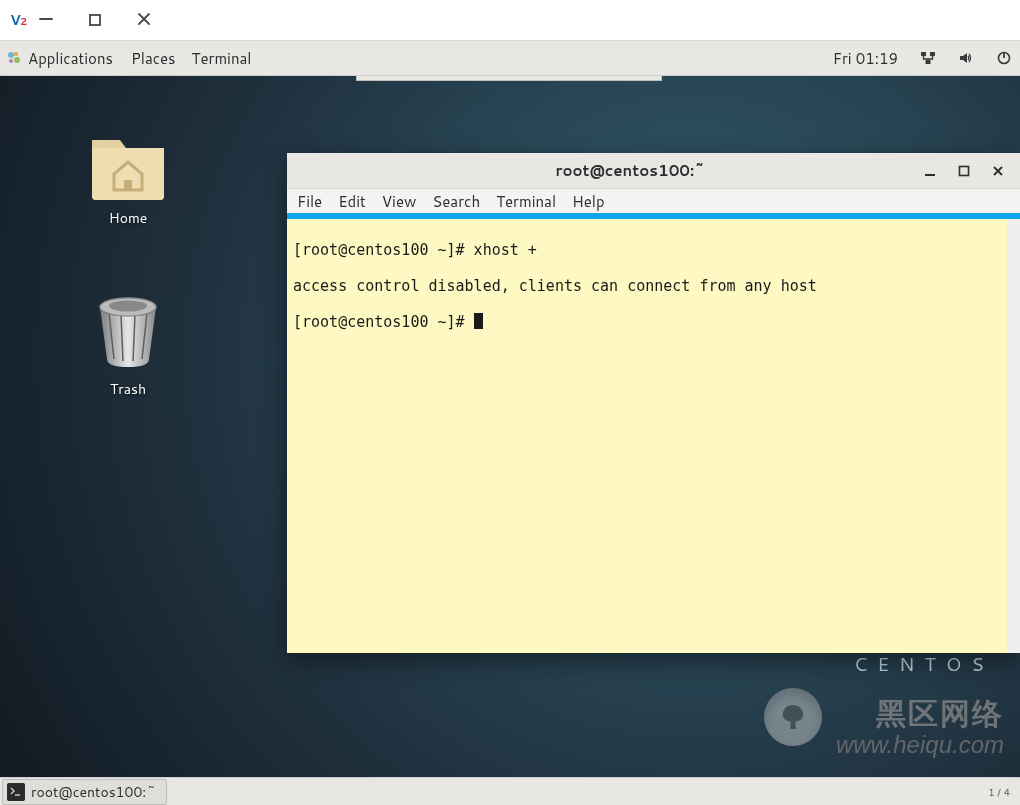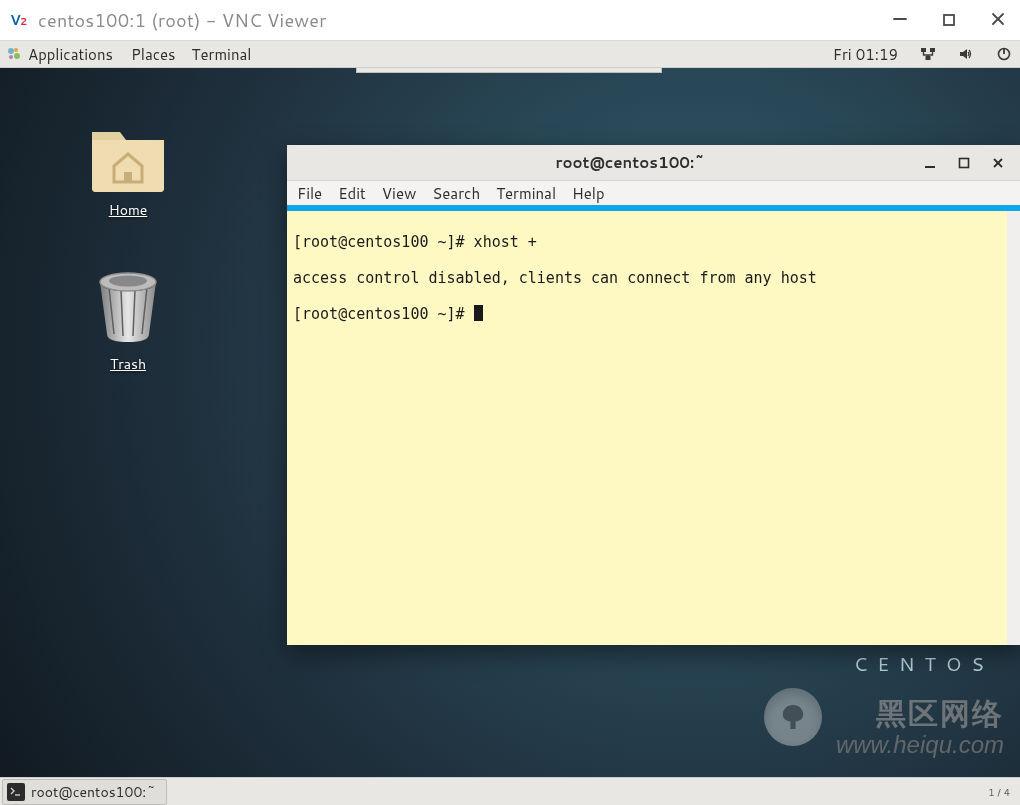--- a/index.html
+++ b/index.html
@@ -7,33 +7,33 @@
 
   
   .vnc-window { width: 1020px; height: 805px; display: flex; flex-direction: column; background: #fff; }
   .vnc-titlebar { height: 40px; display: flex; align-items: center; padding: 0 14px 0 10px; background: #fff; color: #8a8a8a; font-size: 18px; }
   .vnc-logo { width: 20px; height: 20px; margin-right: 8px; display:flex; align-items:center; justify-content:center; font-weight:bold; font-size:14px; }
   .vnc-title { flex: 1; letter-spacing: .2px; }
   .vnc-ctrls { display:flex; gap: 34px; align-items:center; }
   .vnc-ctrl { color:#595959; cursor:pointer; }
 
   
-  .gnome-top { height: 28px; background: #e8e7e4; border-top:1px solid #d9d8d5; border-bottom:1px solid #ccc; display:flex; align-items:center; padding: 0 8px 0 4px; font-size:15px; color:#2d2d2d; }
+  .gnome-top { height: 36px; background: #e8e7e4; border-top:1px solid #d9d8d5; border-bottom:1px solid #ccc; display:flex; align-items:center; padding: 0 8px 0 4px; font-size:15px; color:#2d2d2d; }
   .gnome-top .left { display:flex; align-items:center; gap:16px; }
   .gnome-top .pill { display:flex; align-items:center; gap:6px; padding:0 2px; }
   .gnome-top .spacer { flex:1; }
   .gnome-top .right { display:flex; align-items:center; gap:22px;margin-left:16px; }
   .gnome-top .sysicon { width:16px; height:16px; display:inline-flex; align-items:center; justify-content:center; }
 
   
   .desktop-area { position:relative; flex:1; background:
       radial-gradient(circle at 68% 40%, #39606e 0%, #2a4a59 30%, #20323f 60%, #111a22 100%);
       overflow:hidden; }
   .desktop-icon { position:absolute; width:100px; text-align:center; color:#fff; font-size:14px; text-shadow:0 1px 3px rgba(0,0,0,.7); }
-  .desktop-icon .label { margin-top:4px;text-decoration:underline; }
+  .desktop-icon .label { margin-top:4px; }
 
   .folder-svg, .trash-svg { display:block; margin:0 auto; }
 
   
   .centos-brand { position:absolute; right:26px; bottom:100px; text-align:right; color:#cfeaf0; font-size:19px; letter-spacing:10px; font-weight:300; opacity:.85; }
   .centos-mark { font-size:70px; font-weight:200; letter-spacing:0; color:#7fb6c6; opacity:.6; line-height:.6; display:block; margin-bottom:14px;}
 
   
   .watermark { position:absolute; right:16px; bottom:18px; text-align:right; color:#9c9c9c; font-family:"Microsoft YaHei",sans-serif; opacity:.75; }
   .watermark .cn { font-size:30px; font-weight:700; letter-spacing:2px; color:#888; }
@@ -71,21 +71,20 @@
 
 <div class="vnc-window">
 
   <div class="vnc-titlebar">
     <span class="vnc-logo">
       <svg width="20" height="20" viewBox="0 0 20 20">
         <text x="0" y="15" font-size="14" font-weight="bold" fill="#0060b0">V</text>
         <text x="10" y="15" font-size="10" font-weight="bold" fill="#d23">2</text>
       </svg>
     </span>
-    <span class="vnc-title">centos100:1 (root) - VNC Viewer</span>
     <div class="vnc-ctrls">
       <span class="vnc-ctrl">
         <svg width="16" height="16" viewBox="0 0 16 16">
             <line class="ico-line" x1="2" y1="8" x2="14" y2="8"></line>
           </svg>
       </span>
       <span class="vnc-ctrl">
         <svg width="14" height="14" viewBox="0 0 14 14">
             <rect class="ico-line" x="2" y="2" width="10" height="10"></rect>
           </svg>
@@ -145,21 +144,21 @@
     <div class="desktop-icon" style="left:78px; top:44px;">
       <svg class="folder-svg" width="88" height="84" viewBox="0 0 88 84">
         <path d="M8 20 h28 l6 8 h38 v48 q0 4 -4 4 H12 q-4 0 -4 -4 z" fill="#e4cfa0"></path>
         <path d="M8 28 h72 v48 q0 4 -4 4 H12 q-4 0 -4 -4 z" fill="#efdcb0"></path>
         <path d="M30 70 V54 l14-12 14 12 V70 z" fill="none" stroke="#c7ad78" stroke-width="3"></path>
         <rect x="40" y="60" width="8" height="10" fill="#c7ad78"></rect>
       </svg>
       <div class="label">Home</div>
     </div>
 
-    <div class="desktop-icon" style="left:78px; top:196px;">
+    <div class="desktop-icon" style="left:78px; top:213px;">
       <svg class="trash-svg" width="78" height="86" viewBox="0 0 78 86">
         <defs>
           <linearGradient id="tg" x1="0" x2="1">
             <stop offset="0" stop-color="#7d7d7d"></stop>
               <stop offset=".5" stop-color="#e6e6e6"></stop>
               <stop offset="1" stop-color="#8a8a8a"></stop>
           </linearGradient>
         </defs>
         <ellipse cx="39" cy="18" rx="28" ry="9" fill="#bcbcbc"></ellipse>
         <path d="M11 18 q0 9 28 9 t28 -9 L60 70 q0 8 -21 8 t-21 -8 z" fill="url(#tg)"></path>

